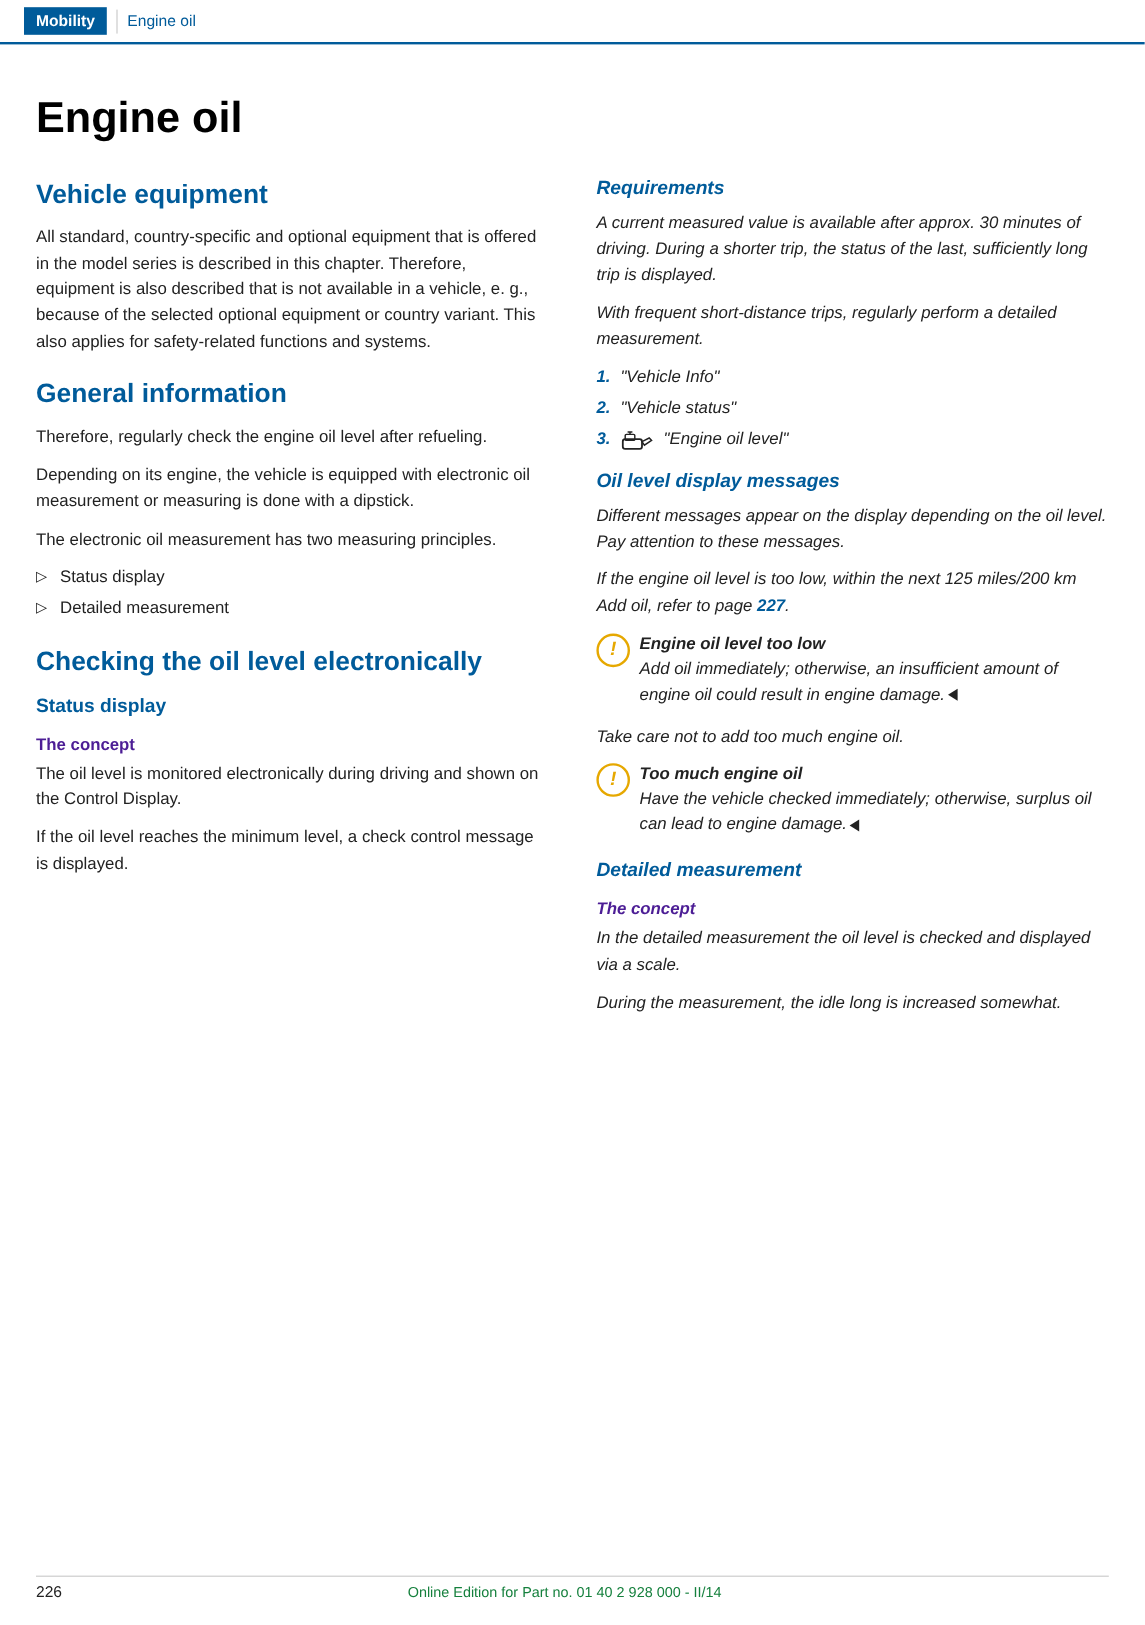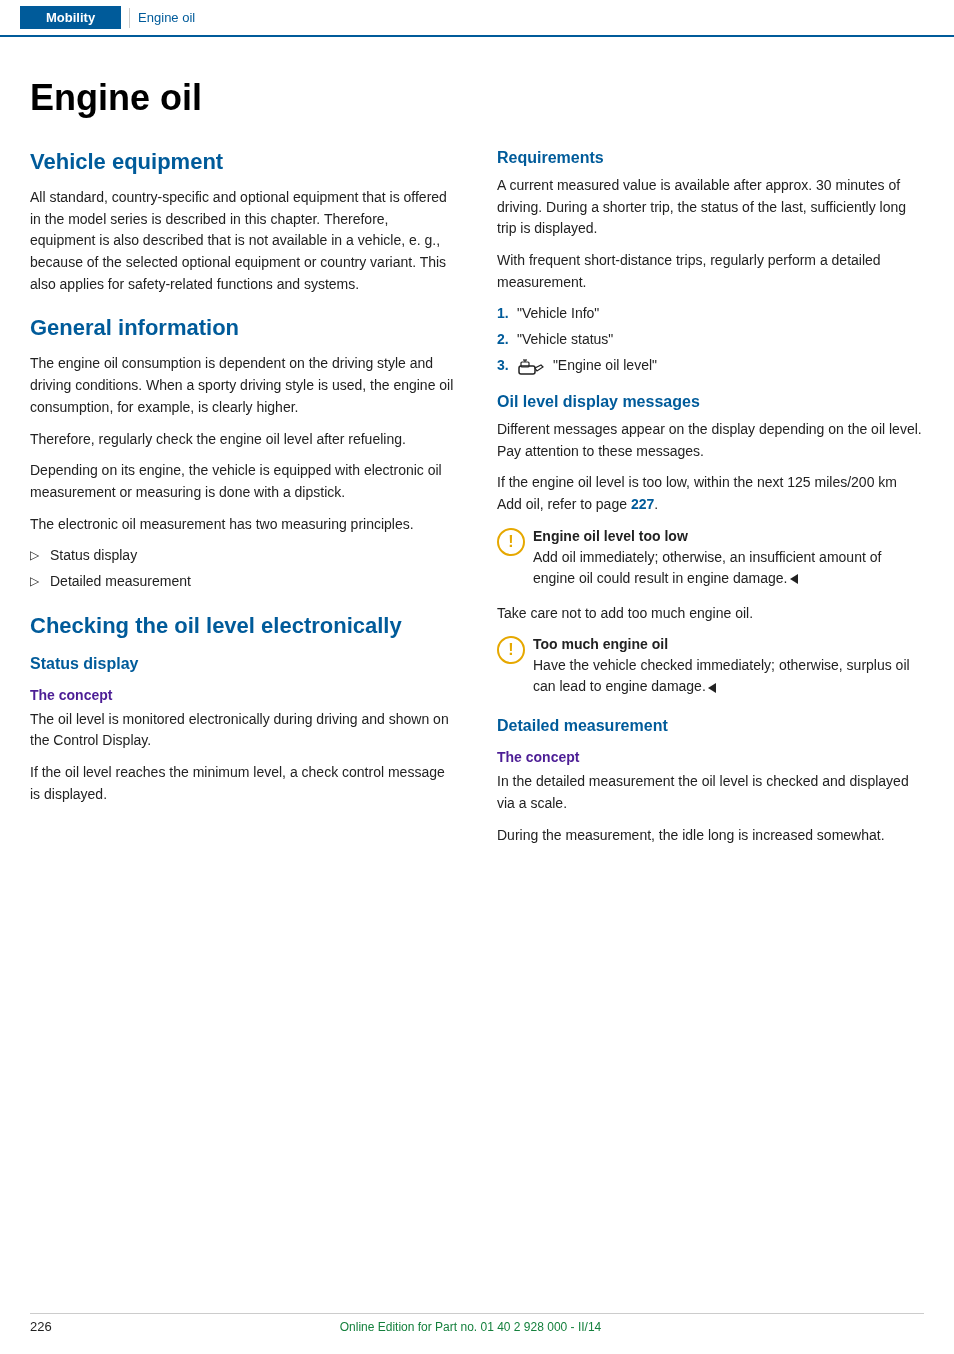--- a/index.html
+++ b/index.html
@@ -17,21 +17,21 @@
     .top-nav {
       display: flex;
       align-items: center;
       border-bottom: 2px solid #005b9a;
       padding: 6px 20px;
       margin-bottom: 0;
     }
     .nav-mobility {
       background: #005b9a;
       color: #fff;
-      padding: 4px 26px;
+      padding: 4px 10px;
       font-size: 13px;
       font-weight: bold;
     }
     .nav-separator {
       width: 1px;
       height: 20px;
       background: #ccc;
       margin: 0 8px;
     }
     .nav-current {
@@ -60,20 +60,21 @@
       display: flex;
       gap: 40px;
     }
     .col-left {
       flex: 1;
       max-width: 430px;
     }
     .col-right {
       flex: 1;
       max-width: 430px;
+      font-style: italic;
     }
 
     
     .section-h2 {
       font-size: 22px;
       font-weight: bold;
       color: #005b9a;
       margin-bottom: 12px;
       margin-top: 20px;
     }
@@ -235,21 +236,20 @@
   <h1 class="page-title">Engine oil</h1>
 
   <div class="two-col">
 
     <div class="col-left">
 
       <h2 class="section-h2 first-section">Vehicle equipment</h2>
       <p>All standard, country-specific and optional equipment that is offered in the model series is described in this chapter. Therefore, equipment is also described that is not available in a vehicle, e. g., because of the selected optional equipment or country variant. This also applies for safety-related functions and systems.</p>
 
       <h2 class="section-h2">General information</h2>
-      <p>The engine oil consumption is dependent on the driving style and driving conditions. When a sporty driving style is used, the engine oil consumption, for example, is clearly higher.</p>
       <p>Therefore, regularly check the engine oil level after refueling.</p>
       <p>Depending on its engine, the vehicle is equipped with electronic oil measurement or measuring is done with a dipstick.</p>
       <p>The electronic oil measurement has two measuring principles.</p>
       <ul class="bullet-list">
         <li><span>Status display</span></li>
         <li><span>Detailed measurement</span></li>
       </ul>
 
       <h2 class="section-h2">Checking the oil level electronically</h2>
 

